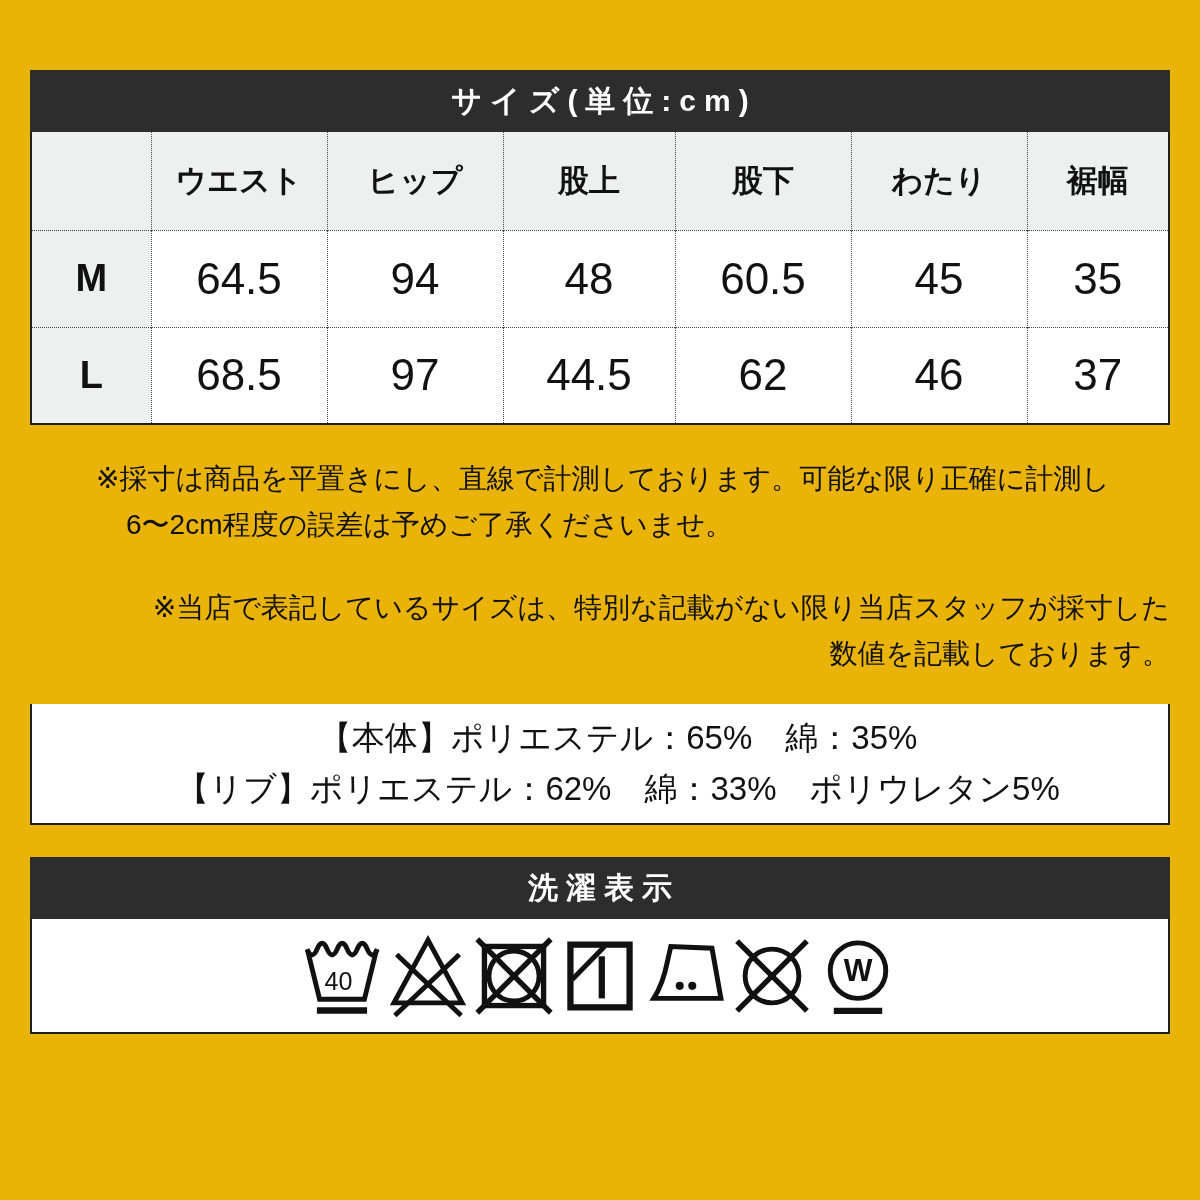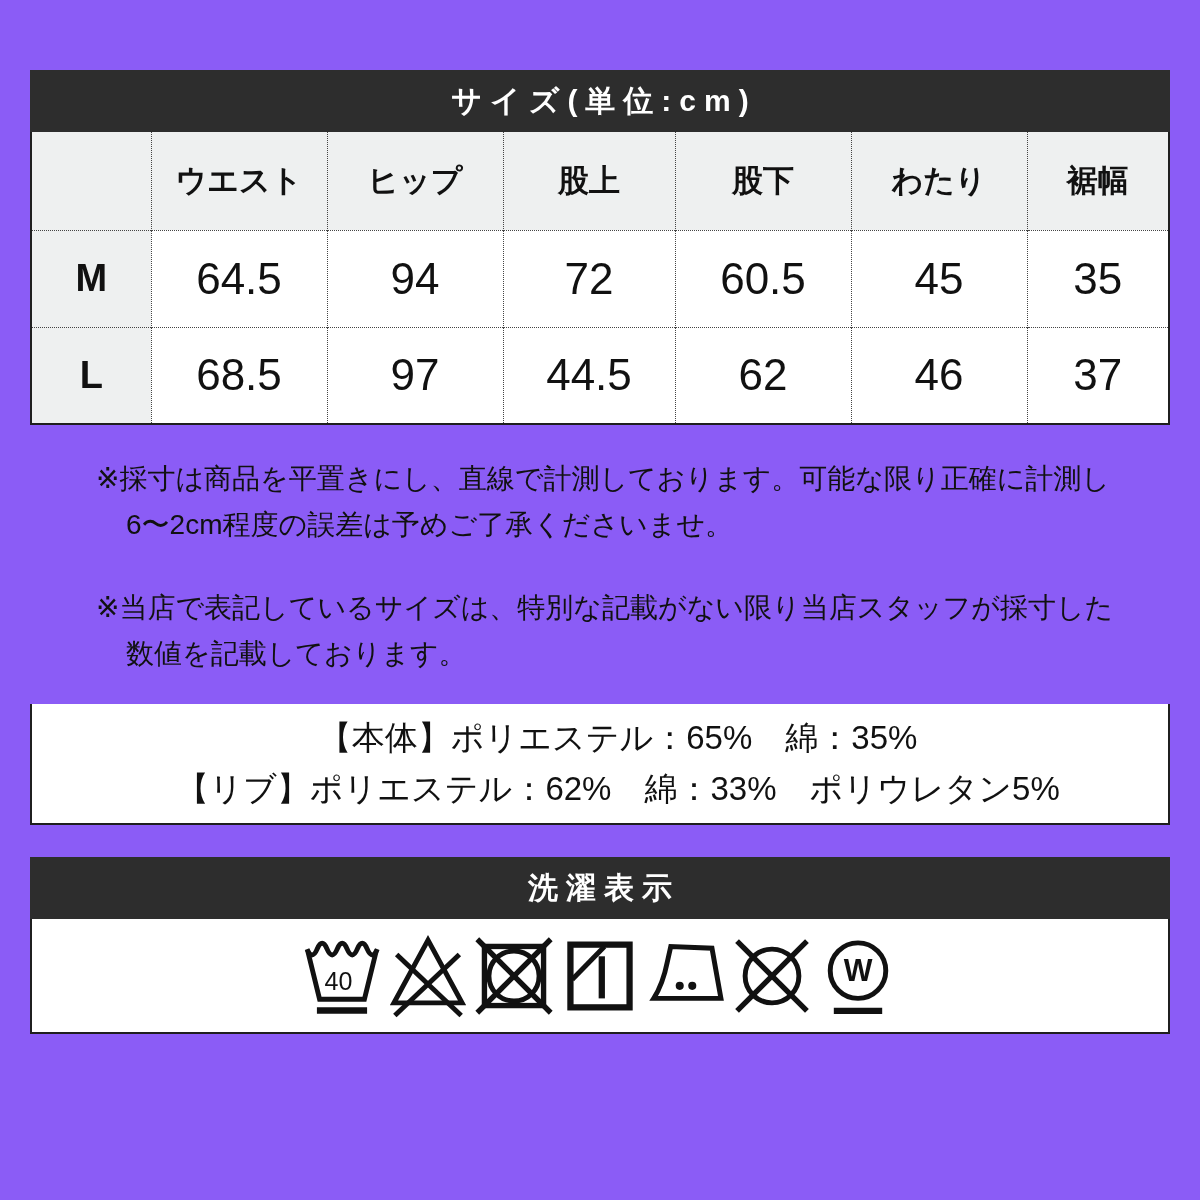--- a/index.html
+++ b/index.html
@@ -1,17 +1,17 @@
 <!DOCTYPE html>
 <html><head>
 <meta charset="utf-8">
 <style>
   html,body { margin:0; padding:0; background:#fff; }
   .page {
-    position:relative; width:1200px; height:1200px; background:#8b5cf6;
+    position:relative; width:1200px; height:1200px; background:#eab308;
     font-family:"Liberation Sans","DejaVu Sans",sans-serif; color:#111;
     overflow:hidden;
   }
   .wrap { width:1140px; margin:0 auto; padding-top:70px; }
 
   
   .bar {
     height:62px; background:#2d2d2d; color:#ffffff;
     display:flex; align-items:center; justify-content:center;
     font-weight:bold; font-size:30px; letter-spacing:8px; text-indent:8px;
@@ -28,21 +28,21 @@
   .size-table tbody tr { height:97px; }
   .size-table tbody th { background:#eef0f0; font-size:38px; font-weight:bold; }
   .size-table tbody td { background:#ffffff; font-size:44px; font-weight:normal; }
   .size-table th:not(:first-child), .size-table td { border-left:1px dotted #444; }
   .size-table tbody th, .size-table tbody td { border-top:1px dotted #444; }
 
   
   .note { padding-left:96px; font-size:28px; line-height:46px; color:#111; }
   .note .ln-first { text-indent:-30px; }
   .note-1 { margin-top:31px; }
-  .note-2 { margin-top:37px; }
+  .note-2 { margin-top:37px;text-align:right; }
 
   
   .material-section { margin-top:27px; }
   .laundry-section { margin-top:32px; }
   .boxed-body { border:2px solid #1f1f1f; border-top:none; background:#fff; }
   .material-body {
     height:119px; display:flex; flex-direction:column;
     justify-content:center; align-items:center; gap:6px;
     font-size:33px; font-weight:500;padding-left:36px;
   }
@@ -80,21 +80,21 @@
             <th>股下</th>
             <th>わたり</th>
             <th>裾幅</th>
           </tr>
         </thead>
         <tbody>
           <tr>
             <th>M</th>
             <td>64.5</td>
             <td>94</td>
-            <td>72</td>
+            <td>48</td>
             <td>60.5</td>
             <td>45</td>
             <td>35</td>
           </tr>
           <tr>
             <th>L</th>
             <td>68.5</td>
             <td>97</td>
             <td>44.5</td>
             <td>62</td>

